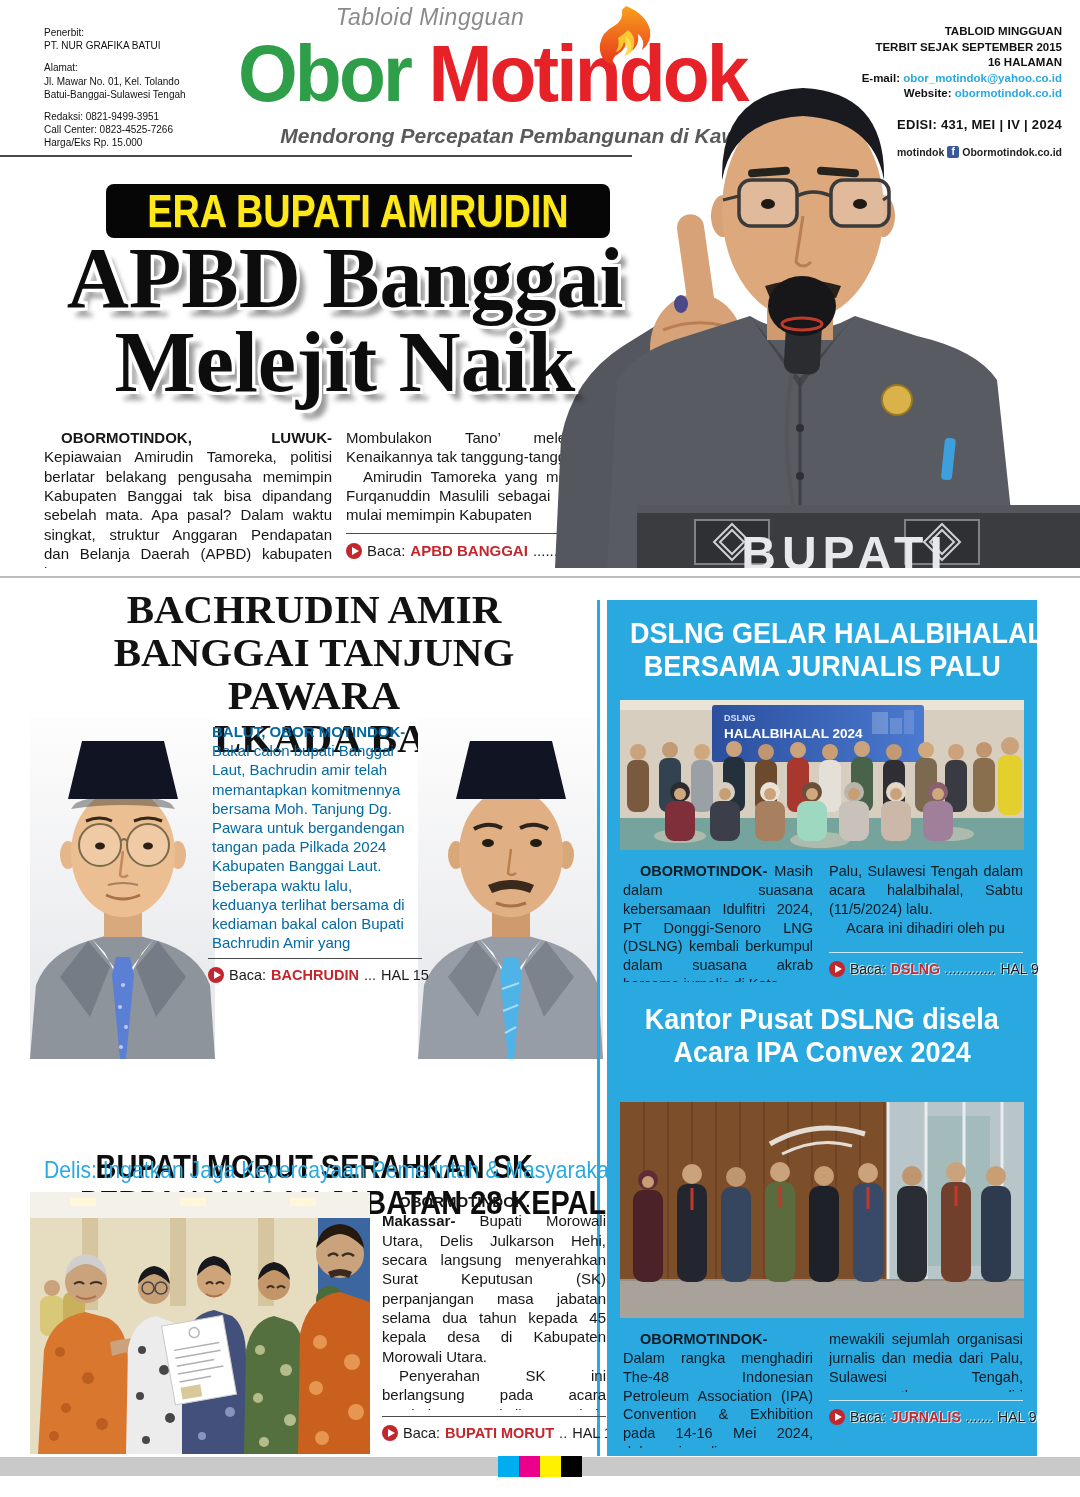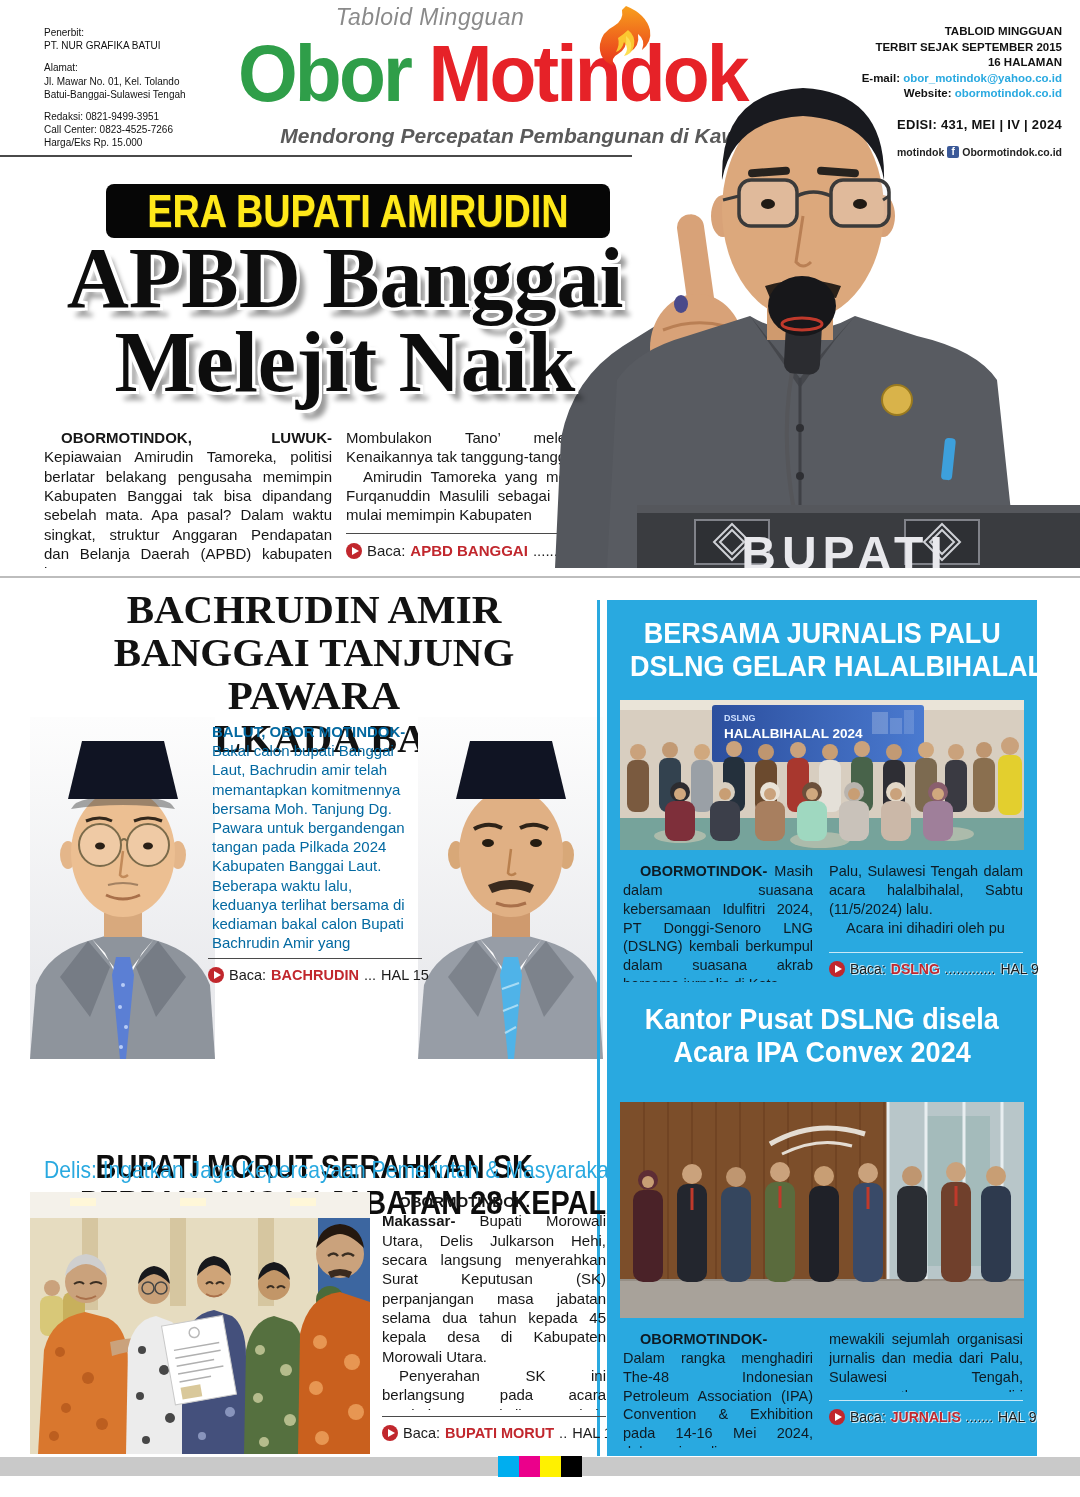--- a/index.html
+++ b/index.html
@@ -460,22 +460,22 @@
     <span class="play-icon"></span>
     <span>Baca:</span>
     <span class="baca-topic">BUPATI MORUT</span>
     <span>..</span>
     <span>HAL 15</span>
   </div>
 
   <div class="abs panel">
 
     <div class="in panel-head" style="top:16px">
+      <div><span class="cond2">DSLNG GELAR HALALBIHALAL</span></div>
       <div><span class="cond2">BERSAMA JURNALIS PALU</span></div>
-      <div><span class="cond2">DSLNG GELAR HALALBIHALAL</span></div>
     </div>
 
     <svg class="in photo-frame" style="left:13px;top:100px" width="404" height="150" viewBox="0 0 404 150">
       <defs>
         <linearGradient id="bnr" x1="0" y1="0" x2="1" y2="0">
           <stop offset="0" stop-color="#2c4f9e"></stop>
             <stop offset="1" stop-color="#4a7ad0"></stop>
         </linearGradient>
       </defs>
       <rect width="404" height="150" fill="#d8cec0"></rect>

